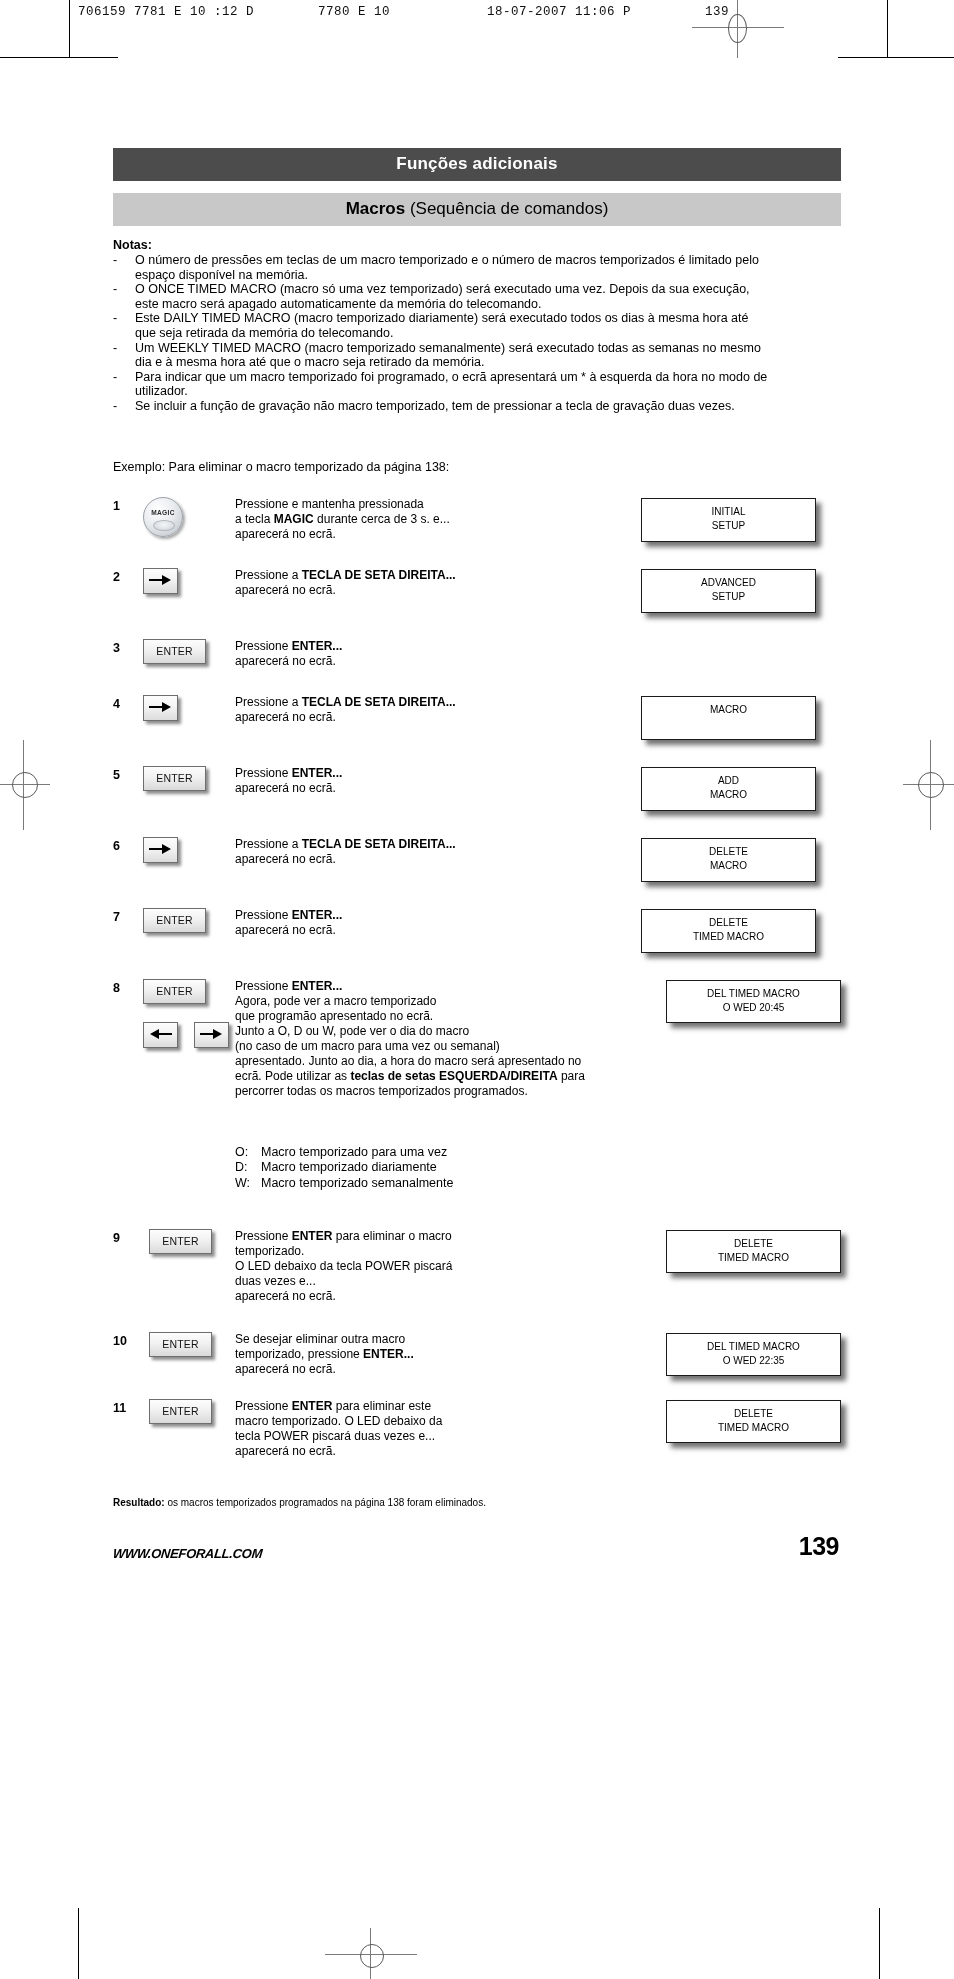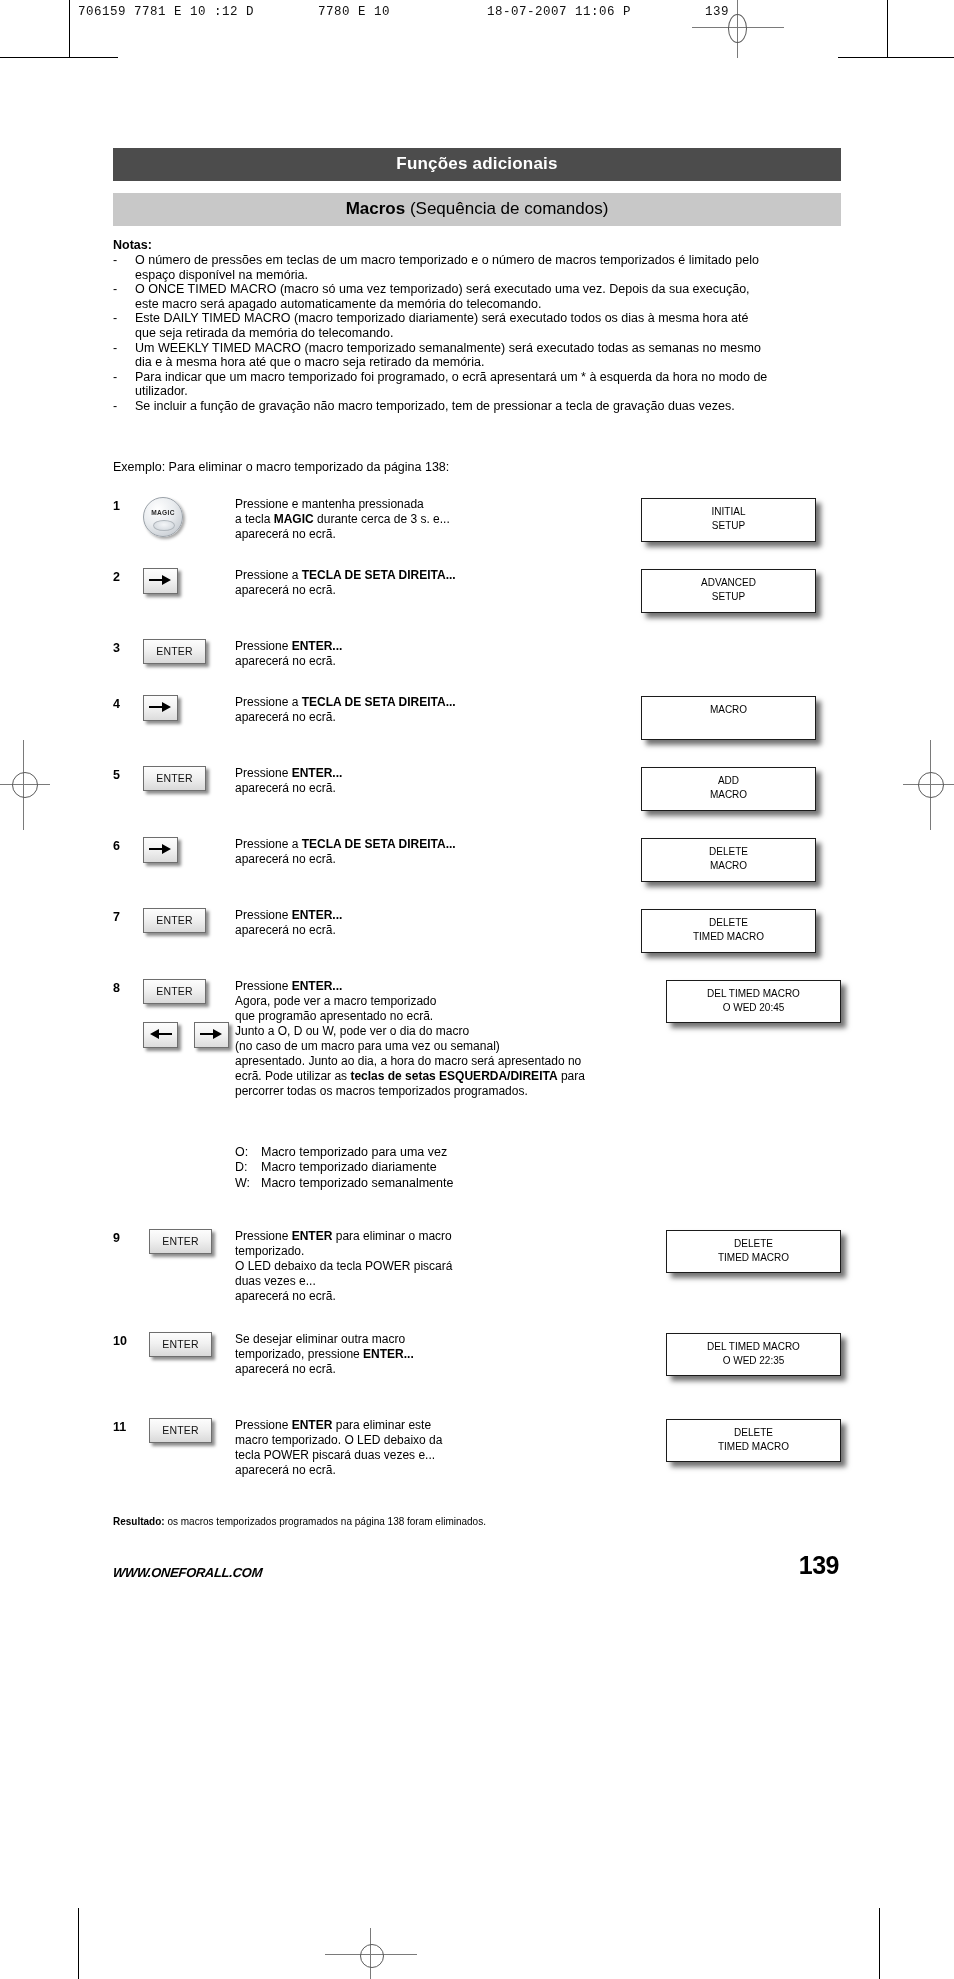--- a/index.html
+++ b/index.html
@@ -502,21 +502,21 @@
     </div>
     <div class="step-desc">Pressione <b>ENTER</b> para eliminar o macro<br>temporizado.<br>O LED debaixo da tecla POWER piscará<br>duas vezes e...<br>aparecerá no ecrã.</div>
     <div class="step-display" style="flex:0 0 175px; width:175px;">
       <div class="display-box">
         <span class="dl">DELETE</span>
         <span class="dl">TIMED MACRO</span>
       </div>
     </div>
   </div>
 
-  <div class="step" style="margin-bottom:41px;">
+  <div class="step" style="margin-bottom:22px;">
     <div class="step-num" style="flex:0 0 36px; width:36px;">10</div>
     <div class="step-key" style="flex:0 0 86px; width:86px;">
       <span class="key-rect">ENTER</span>
     </div>
     <div class="step-desc">Se desejar eliminar outra macro<br>temporizado, pressione <b>ENTER...</b><br>aparecerá no ecrã.</div>
     <div class="step-display" style="flex:0 0 175px; width:175px;">
       <div class="display-box">
         <span class="dl">DEL TIMED MACRO</span>
         <span class="dl">O WED 22:35</span>
       </div>

